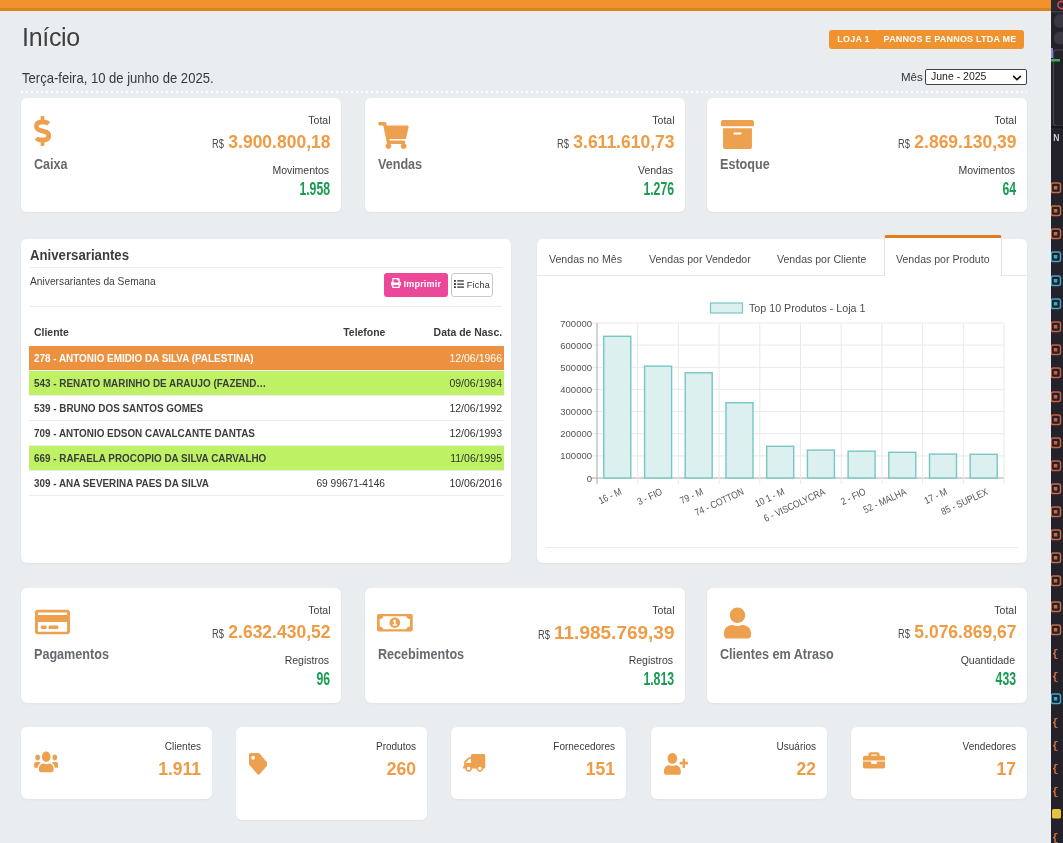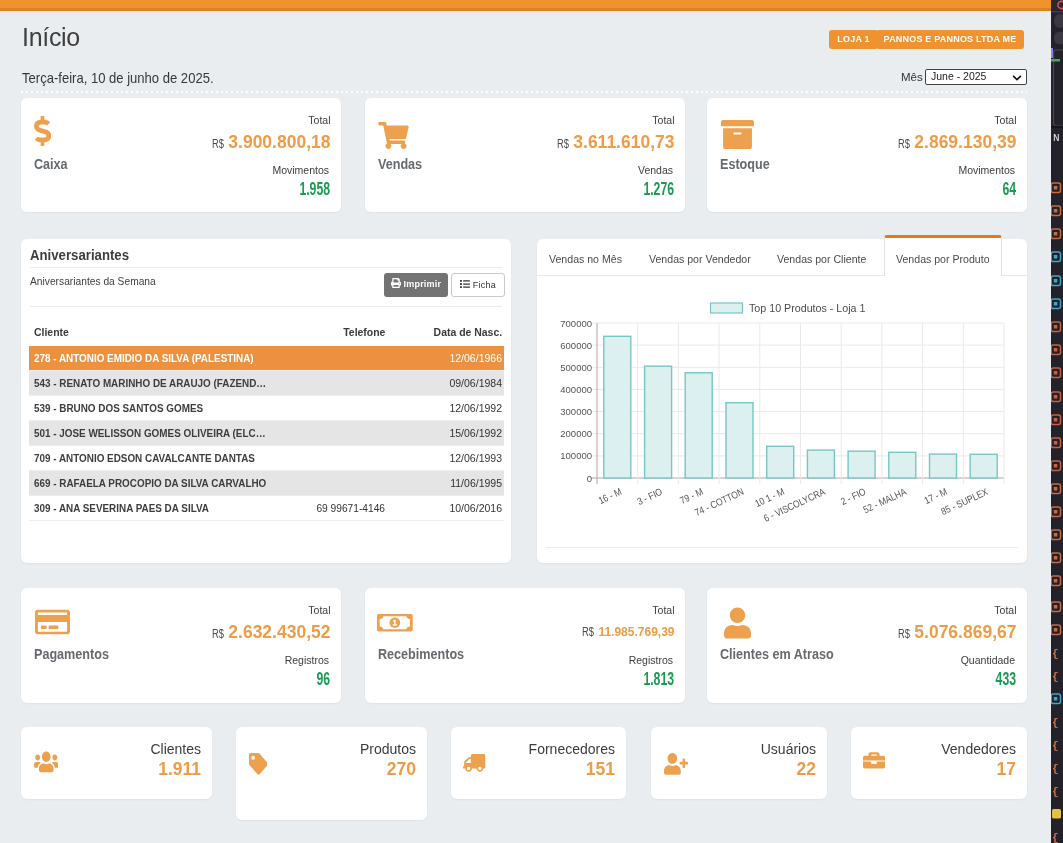--- a/index.html
+++ b/index.html
@@ -14,33 +14,33 @@
 .sel svg { position:absolute; right:4px; top:3px; }
 .dashes { position:absolute; left:21px; top:91px; width:1006px; height:2px; background:repeating-linear-gradient(90deg, rgba(255,255,255,.9) 0 2px, rgba(255,255,255,0) 2px 5px); }
 .card { position:absolute; background:#fff; border-radius:6px; box-shadow:0 1px 2px rgba(0,0,0,.05); }
 .ctitle { position:absolute; left:13px; top:58px; font-size:14px; font-weight:bold; color:#666A6E; transform:scaleX(.9); transform-origin:left; }
 .t1 { position:absolute; right:10.5px; top:16px; font-size:10.5px; color:#3C3C3C; }
 .t2 { position:absolute; right:10.5px; top:34px; white-space:nowrap; }
 .rs { display:inline-block; font-size:12.5px; color:#4a4a4a; transform:scaleX(.75); transform-origin:right bottom; }
 .num { font-weight:bold; color:#EE9C45; }
 .t3 { position:absolute; right:12px; top:65.5px; font-size:10.5px; color:#3C3C3C; }
 .t4 { position:absolute; right:11px; top:80.5px; font-size:18px; font-weight:bold; color:#189C52; transform:scaleX(.68); transform-origin:right; }
-.m1 { position:absolute; right:11px; top:14px; font-size:14px; color:#3C3C3C; }
+.m1 { position:absolute; right:11px; top:14px; font-size:10px; color:#3C3C3C; }
 .m2 { position:absolute; right:11px; top:32px; font-size:17.5px; font-weight:bold; color:#EE9C45; }
 .panel { position:absolute; top:239px; width:490px; height:324px; background:#fff; border-radius:6px; box-shadow:0 1px 2px rgba(0,0,0,.05); }
 .ptitle { position:absolute; left:9px; top:7.5px; font-size:14.5px; font-weight:bold; color:#3D3D3D; transform:scaleX(.91); transform-origin:left; }
 .pdiv { position:absolute; left:9px; right:9px; height:1px; background:#ECECEC; }
 .psub { position:absolute; left:9px; top:36px; font-size:11.5px; color:#3F3F3F; transform:scaleX(.89); transform-origin:left; }
 .btn { position:absolute; top:34px; height:24px; border-radius:3px; font-size:9px; line-height:22px; text-align:center; letter-spacing:.2px; }
-.btn-o { left:363px; width:64px; background:#737373; color:#fff; font-weight:bold; }
-.btn-w { left:430px; width:54px; background:#fff; border:1px solid #C9C9C9; color:#333; }
+.btn-o { left:363px; width:64px; background:#ec4899; color:#fff; font-weight:bold; }
+.btn-w { left:430px; width:42px; background:#fff; border:1px solid #C9C9C9; color:#333; }
 .thead { position:absolute; left:8px; top:84px; width:475px; height:22px; font-size:11px; font-weight:bold; color:#3A3A3A; }
 .tbody { position:absolute; left:8px; top:107px; width:475px; }
 .row { position:relative; height:25px; line-height:25px; border-bottom:1px solid #EDEDED; background:#fff; }
-.row.alt { background:#e5e5e5; }
+.row.alt { background:#bef264; }
 .row.hl { background:#EB9140; }
 .row.hl .nm, .row.hl .dt { color:#fff; }
 .nm { position:absolute; left:5px; font-size:11.5px; font-weight:bold; color:#3D3D3D; transform:scaleX(.86); transform-origin:left; white-space:nowrap; }
 .ph { position:absolute; right:119px; font-size:10.2px; color:#333; }
 .dt { position:absolute; right:2px; font-size:10.5px; color:#333; }
 .hCli { position:absolute; left:5px; top:3px; transform:scaleX(.95); transform-origin:left; }
 .hTel { position:absolute; right:119px; top:3px; transform:scaleX(.95); transform-origin:right; }
 .hDat { position:absolute; right:2px; top:3px; transform:scaleX(.95); transform-origin:right; }
 .tabs { position:absolute; left:0; top:0; width:490px; height:37px; border-bottom:1px solid #E6E6E6; }
 .tab { position:absolute; top:14px; font-size:11.5px; color:#4A4A4A; transform:scaleX(.92); transform-origin:left; white-space:nowrap; }
@@ -177,24 +177,20 @@
         <span class="dt">12/06/1966</span>
       </div>
 <div class="row alt">
         <span class="nm">543 - RENATO MARINHO DE ARAUJO (FAZEND…</span>
         <span class="dt">09/06/1984</span>
       </div>
 <div class="row">
         <span class="nm">539 - BRUNO DOS SANTOS GOMES</span>
         <span class="dt">12/06/1992</span>
       </div>
-<div class="row alt">
-        <span class="nm">501 - JOSE WELISSON GOMES OLIVEIRA (ELC…</span>
-        <span class="dt">15/06/1992</span>
-      </div>
 <div class="row">
         <span class="nm">709 - ANTONIO EDSON CAVALCANTE DANTAS</span>
         <span class="dt">12/06/1993</span>
       </div>
 <div class="row alt">
         <span class="nm">669 - RAFAELA PROCOPIO DA SILVA CARVALHO</span>
         <span class="dt">11/06/1995</span>
       </div>
 <div class="row">
         <span class="nm">309 - ANA SEVERINA PAES DA SILVA</span>
@@ -274,21 +270,21 @@
 <div class="t2"><span class="rs">R$</span> <span class="num" style="font-size:17.5px">2.632.430,52</span></div>
 <div class="t3">Registros</div>
 <div class="t4">96</div>
 </div>
 <div class="card" style="left:365px;top:588px;width:320px;height:115px">
 <svg style="position:absolute;left:12.1px;top:23.2px;" width="35.7" height="23.5" viewBox="0 0 640 512" preserveAspectRatio="none">
       <path fill="#EDA14E" d="M320 144c-53.02 0-96 50.14-96 112 0 61.85 42.98 112 96 112 53 0 96-50.13 96-112 0-61.86-42.98-112-96-112zm40 168c0 4.42-3.58 8-8 8h-64c-4.42 0-8-3.58-8-8v-16c0-4.42 3.58-8 8-8h16v-55.44l-.47.31a7.992 7.992 0 0 1-11.09-2.22l-8.88-13.31a7.992 7.992 0 0 1 2.22-11.09l15.33-10.22a23.99 23.99 0 0 1 13.31-4.03H328c4.42 0 8 3.58 8 8v88h16c4.42 0 8 3.58 8 8v16zM608 64H32C14.33 64 0 78.33 0 96v320c0 17.67 14.33 32 32 32h576c17.67 0 32-14.33 32-32V96c0-17.67-14.33-32-32-32zm-16 272c-35.35 0-64 28.65-64 64H112c0-35.35-28.65-64-64-64V176c35.35 0 64-28.65 64-64h416c0 35.35 28.65 64 64 64v160z"></path>
     </svg>
 <div class="ctitle">Recebimentos</div>
 <div class="t1">Total</div>
-<div class="t2"><span class="rs">R$</span> <span class="num" style="font-size:12px">11.985.769,39</span></div>
+<div class="t2"><span class="rs">R$</span> <span class="num" style="font-size:19px">11.985.769,39</span></div>
 <div class="t3">Registros</div>
 <div class="t4">1.813</div>
 </div>
 <div class="card" style="left:707px;top:588px;width:320px;height:115px">
 <svg style="position:absolute;left:17px;top:19px;" width="27" height="32" viewBox="0 0 448 512" preserveAspectRatio="xMidYMid meet">
       <path fill="#EDA14E" d="M224 256c70.7 0 128-57.3 128-128S294.7 0 224 0 96 57.3 96 128s57.3 128 128 128zm89.6 32h-16.7c-22.2 10.2-46.9 16-72.9 16s-50.6-5.8-72.9-16h-16.7C60.2 288 0 348.2 0 422.4V464c0 26.5 21.5 48 48 48h352c26.5 0 48-21.5 48-48v-41.6c0-74.2-60.2-134.4-134.4-134.4z"></path>
     </svg>
 <div class="ctitle">Clientes em Atraso</div>
 <div class="t1">Total</div>
 <div class="t2"><span class="rs">R$</span> <span class="num" style="font-size:17.5px">5.076.869,67</span></div>
@@ -301,21 +297,21 @@
       <path fill="#EDA14E" d="M96 224c35.3 0 64-28.7 64-64s-28.7-64-64-64-64 28.7-64 64 28.7 64 64 64zm448 0c35.3 0 64-28.7 64-64s-28.7-64-64-64-64 28.7-64 64 28.7 64 64 64zm32 32h-64c-17.6 0-33.5 7.1-45.1 18.6 40.3 22.1 68.9 62 75.1 109.4h66c17.7 0 32-14.3 32-32v-32c0-35.3-28.7-64-64-64zm-256 0c61.9 0 112-50.1 112-112S381.9 32 320 32 208 82.1 208 144s50.1 112 112 112zm76.8 32h-8.3c-20.8 10-43.9 16-68.5 16s-47.6-6-68.5-16h-8.3C179.6 288 128 339.6 128 403.2V432c0 26.5 21.5 48 48 48h288c26.5 0 48-21.5 48-48v-28.8c0-63.6-51.6-115.2-115.2-115.2zm-223.7-13.4C161.5 263.1 145.6 256 128 256H64c-35.3 0-64 28.7-64 64v32c0 17.7 14.3 32 32 32h65.9c6.3-47.4 34.9-87.3 75.2-109.4z"></path>
     </svg>
 <div class="m1">Clientes</div>
 <div class="m2">1.911</div>
 </div>
 <div class="card" style="left:236px;top:727px;width:191px;height:93px">
 <svg style="position:absolute;left:12.6px;top:26.3px;" width="18.9" height="21.7" viewBox="0 0 512 512" preserveAspectRatio="none">
       <path fill="#EDA14E" d="M0 252.118V48C0 21.49 21.49 0 48 0h204.118a48 48 0 0 1 33.941 14.059l211.882 211.882c18.745 18.745 18.745 49.137 0 67.882L293.823 497.941c-18.745 18.745-49.137 18.745-67.882 0L14.059 286.059A48 48 0 0 1 0 252.118zM112 64c-26.51 0-48 21.49-48 48s21.49 48 48 48 48-21.49 48-48-21.49-48-48-48z"></path>
     </svg>
 <div class="m1">Produtos</div>
-<div class="m2">270</div>
+<div class="m2">260</div>
 </div>
 <div class="card" style="left:451px;top:727px;width:175px;height:72px">
 <svg style="position:absolute;left:12.1px;top:26.9px;transform:scaleX(-1);" width="22.5" height="17.8" viewBox="0 0 640 512" preserveAspectRatio="none">
       <path fill="#EDA14E" d="M624 352h-16V243.9c0-12.7-5.1-24.9-14.1-33.9L494 110.1c-9-9-21.2-14.1-33.9-14.1H416V48c0-26.5-21.5-48-48-48H48C21.5 0 0 21.5 0 48v320c0 26.5 21.5 48 48 48h16c0 53 43 96 96 96s96-43 96-96h128c0 53 43 96 96 96s96-43 96-96h48c8.8 0 16-7.2 16-16v-32c0-8.8-7.2-16-16-16zM160 464c-26.5 0-48-21.5-48-48s21.5-48 48-48 48 21.5 48 48-21.5 48-48 48zm320 0c-26.5 0-48-21.5-48-48s21.5-48 48-48 48 21.5 48 48-21.5 48-48 48zm80-208H416V144h44.1l99.9 99.9V256z"></path>
     </svg>
 <div class="m1">Fornecedores</div>
 <div class="m2">151</div>
 </div>
 <div class="card" style="left:651px;top:727px;width:176px;height:72px">
 <svg style="position:absolute;left:12.5px;top:26.3px;" width="24" height="21.7" viewBox="0 0 640 512" preserveAspectRatio="none">

